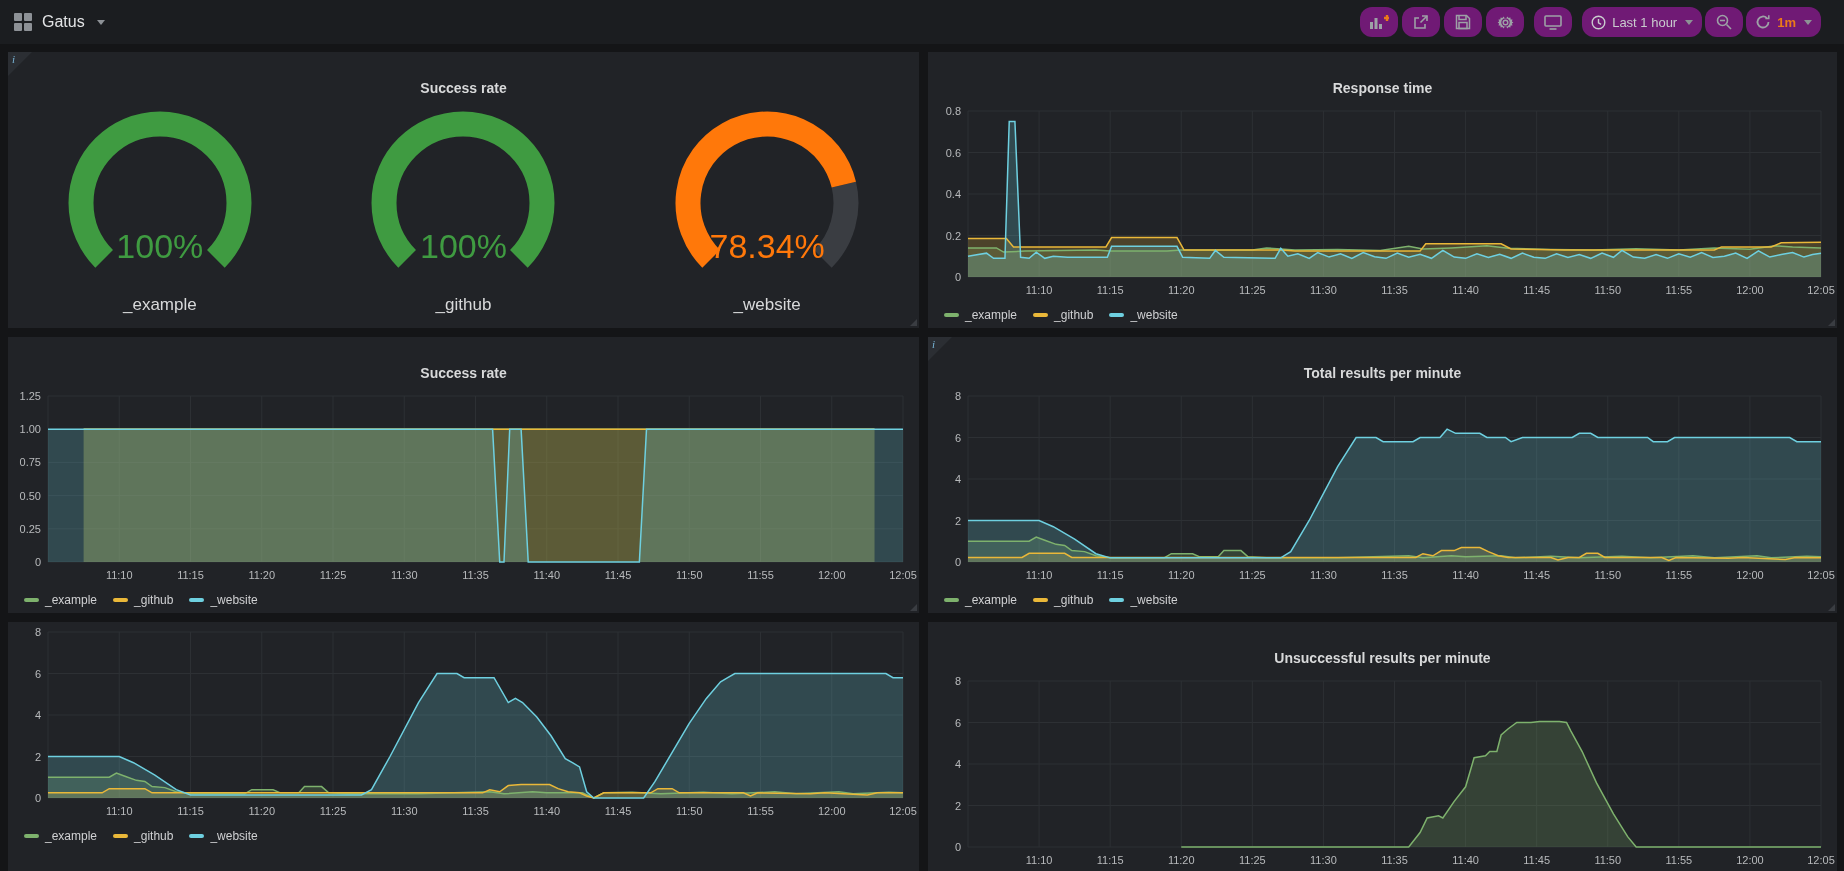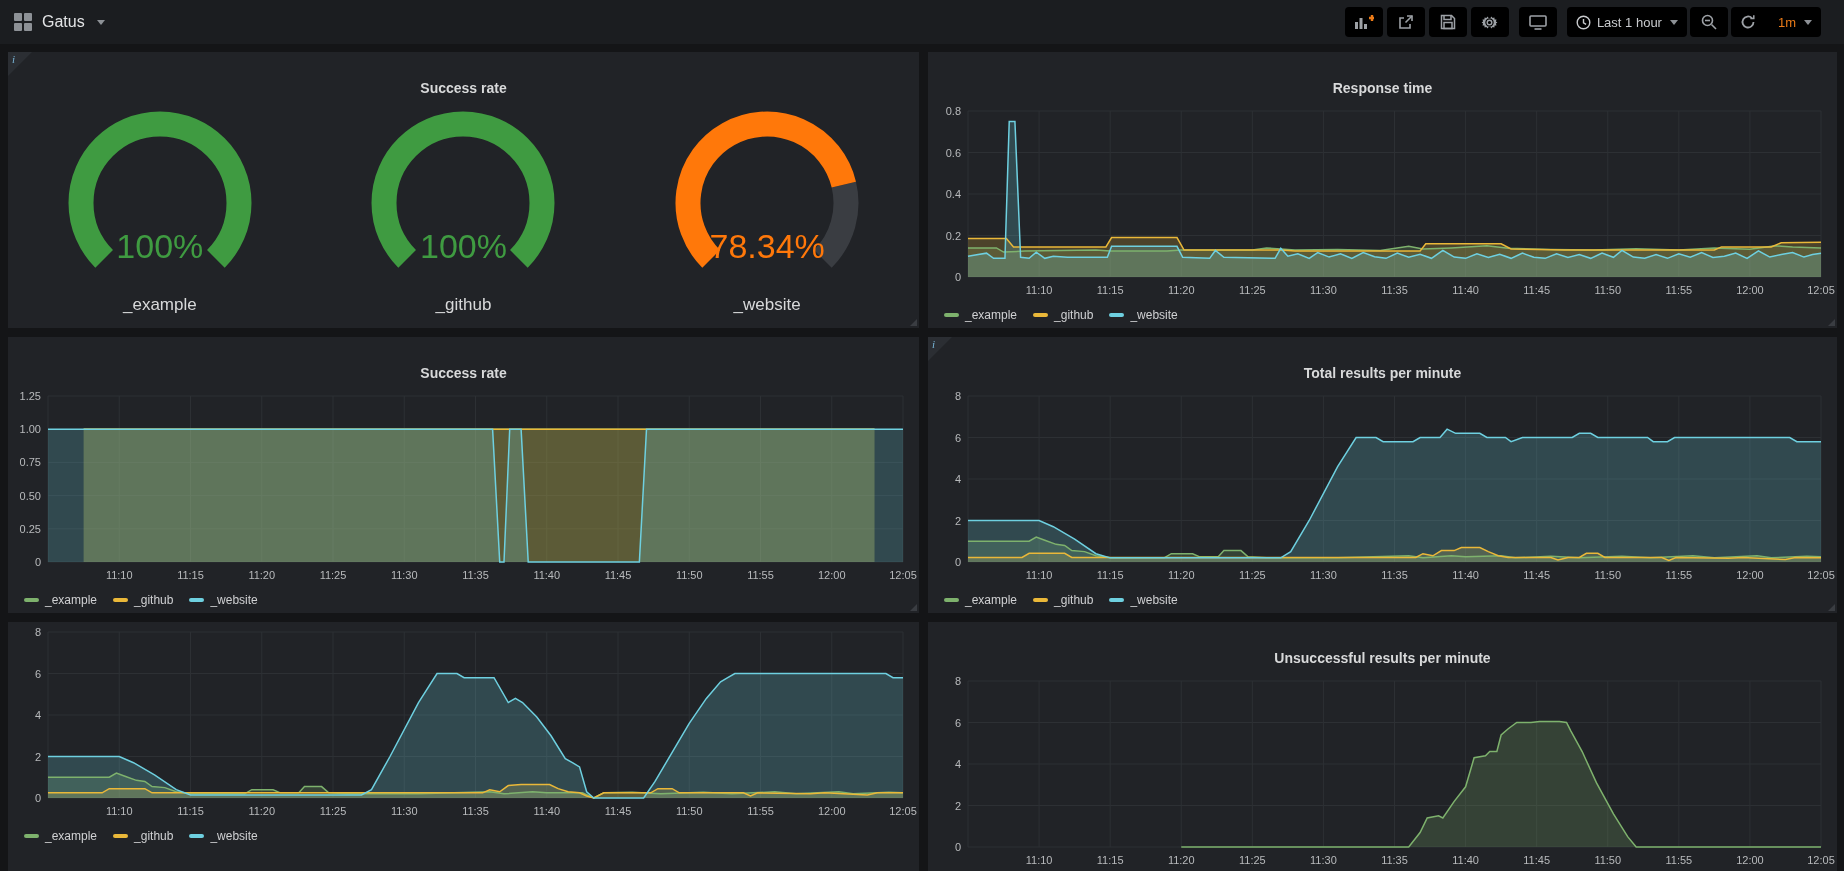--- a/index.html
+++ b/index.html
@@ -9,25 +9,25 @@
   .navbar { height:44px; background:#1b1d20; display:flex; align-items:center;
     justify-content:space-between; padding:0 23px 0 14px; }
   .nav-left { display:flex; align-items:center; gap:10px; }
   .grid-icon { display:grid; grid-template-columns:8px 8px; grid-template-rows:8px 8px; gap:2px; }
   .grid-icon span { background:#8d9196; border-radius:1px; }
   .dash-title { color:#e3e4e6; font-size:16px; }
   .caret { width:0; height:0; border-left:4px solid transparent; border-right:4px solid transparent;
     border-top:5px solid #8d9196; display:inline-block; margin-left:2px; }
   .nav-right { display:flex; align-items:center; gap:10px; }
   .btn-group { display:flex; gap:4px; }
-  .nav-btn { height:30px; min-width:38px; background:#000000; border:none; border-radius:4px;
+  .nav-btn { height:30px; min-width:38px; background:#701a75; border:none; border-radius:12px;
     display:flex; align-items:center; justify-content:center; gap:6px; padding:0 9px;
     color:#c9cbce; font-size:13px; font-family:inherit; cursor:pointer; }
   .nav-btn svg { display:block; }
-  .orange { color:#eb7b18; font-weight:normal;margin-left:16px; }
+  .orange { color:#eb7b18; font-weight:bold; }
   
   .dashboard { padding:8px; display:grid; grid-template-columns:911px 909px;
     grid-template-rows:repeat(3,276px); gap:9px; }
   .panel { background:#212327; position:relative; display:flex; flex-direction:column; }
   .panel::after { content:''; position:absolute; right:2px; bottom:2px;
     border-left:7px solid transparent; border-bottom:7px solid #3a3d42; }
   .panel-title { height:26px; line-height:26px; text-align:center; color:#d8d9da;
     font-size:14px; font-weight:bold; cursor:pointer; flex:0 0 auto;margin-top:23px; }
   .info-corner { position:absolute; top:0; left:0; width:0; height:0;
     border-top:24px solid #2b2e33; border-right:24px solid transparent; cursor:pointer; }

